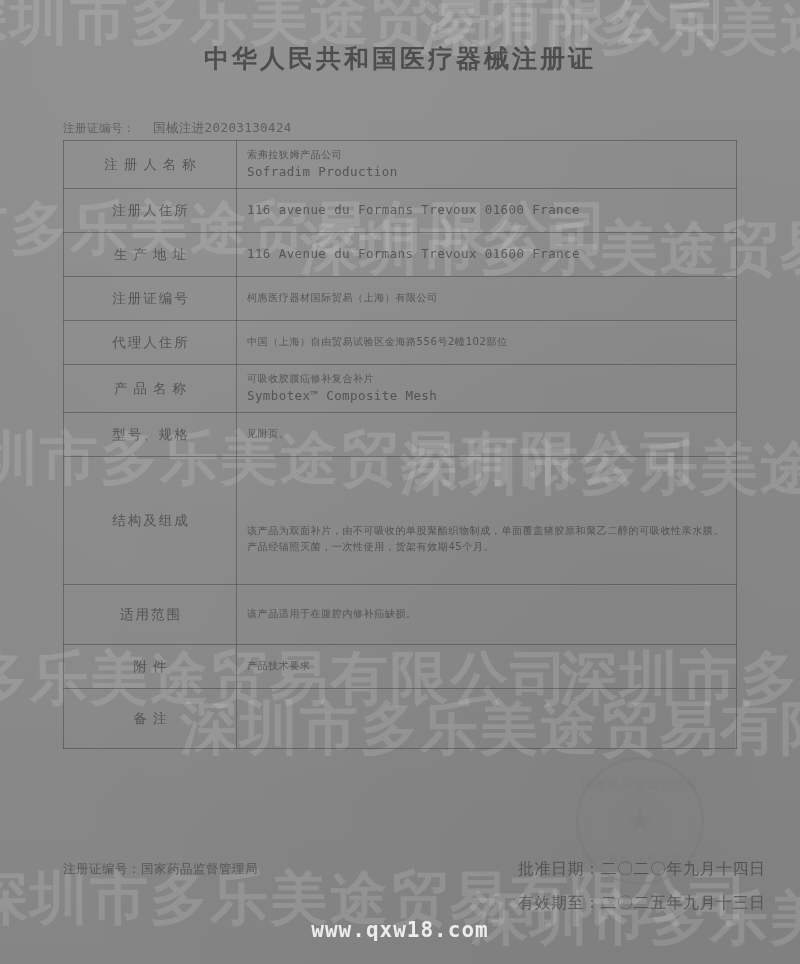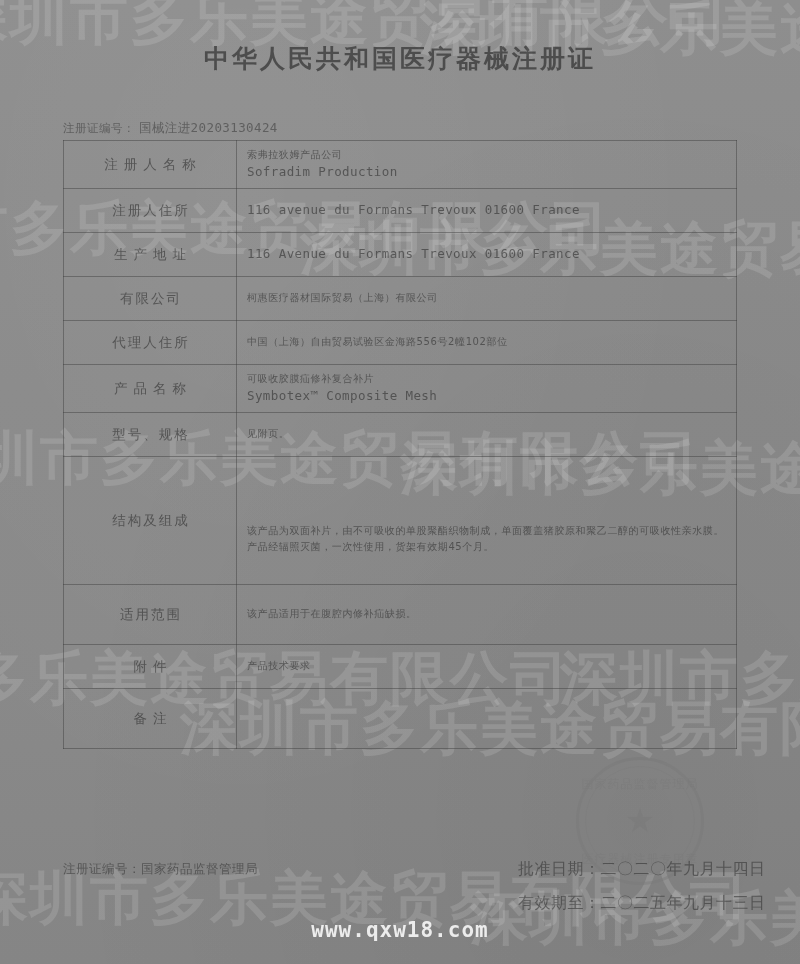--- a/index.html
+++ b/index.html
@@ -63,21 +63,21 @@
 
   #reg-line {
     position: absolute;
     top: 120px;
     left: 63px;
     font-size: 11.5px;
     letter-spacing: 0.5px;
     color: rgba(45,45,45,0.5);
   }
   #reg-line .lbl { margin-right: 4px; }
-  #reg-line .val { margin-right: 22px; }
+  #reg-line .val { margin-right: 22px; margin-left: 14px; }
 
   table.cert {
     position: absolute;
     top: 140px;
     left: 63px;
     width: 674px;
     border-collapse: collapse;
     table-layout: fixed;
   }
   table.cert td {
@@ -225,21 +225,21 @@
           <div class="mono">116 avenue du Formans Trevoux 01600 France</div>
         </td>
       </tr>
       <tr class="r-norm">
         <td class="label">生产地址</td>
         <td class="value">
           <div class="mono">116 Avenue du Formans Trevoux 01600 France</div>
         </td>
       </tr>
       <tr class="r-norm">
-        <td class="label tight">有限公司</td>
+        <td class="label tight">注册证编号</td>
         <td class="value">
           <div class="cn">柯惠医疗器材国际贸易（上海）有限公司</div>
         </td>
       </tr>
       <tr class="r-norm">
         <td class="label tight">代理人住所</td>
         <td class="value">
           <div class="cn">中国（上海）自由贸易试验区金海路556号2幢102部位</div>
         </td>
       </tr>

